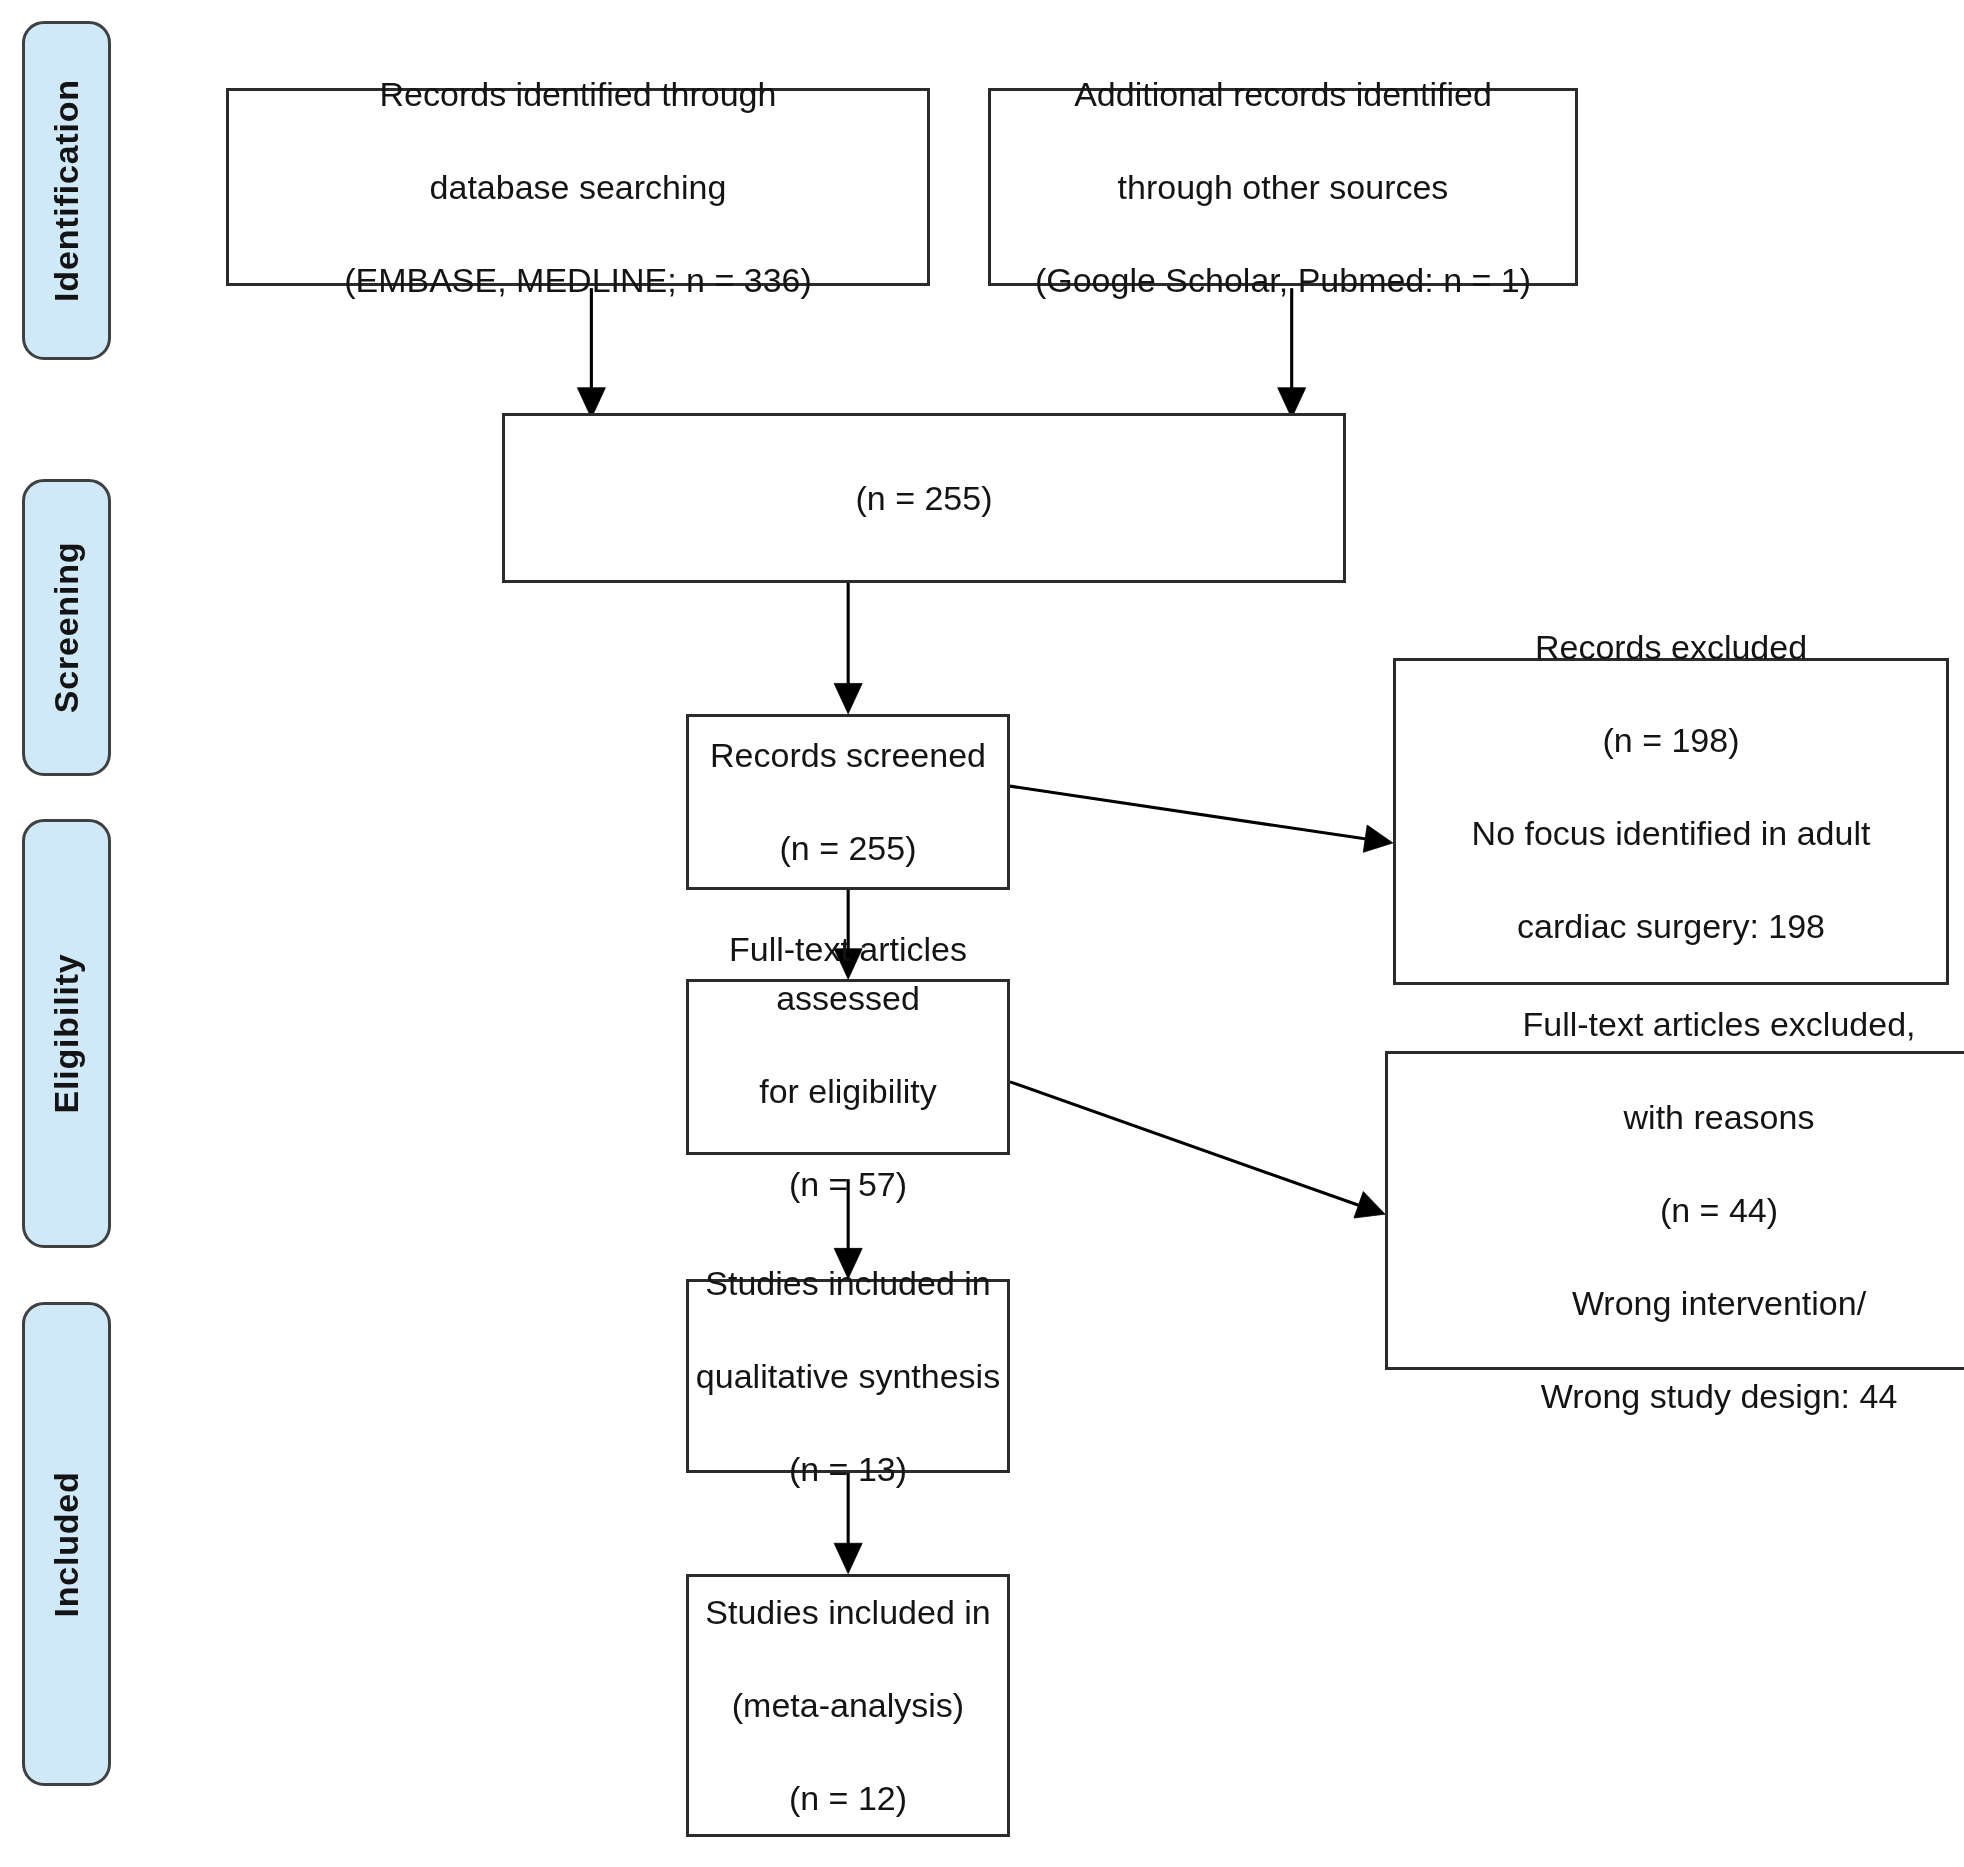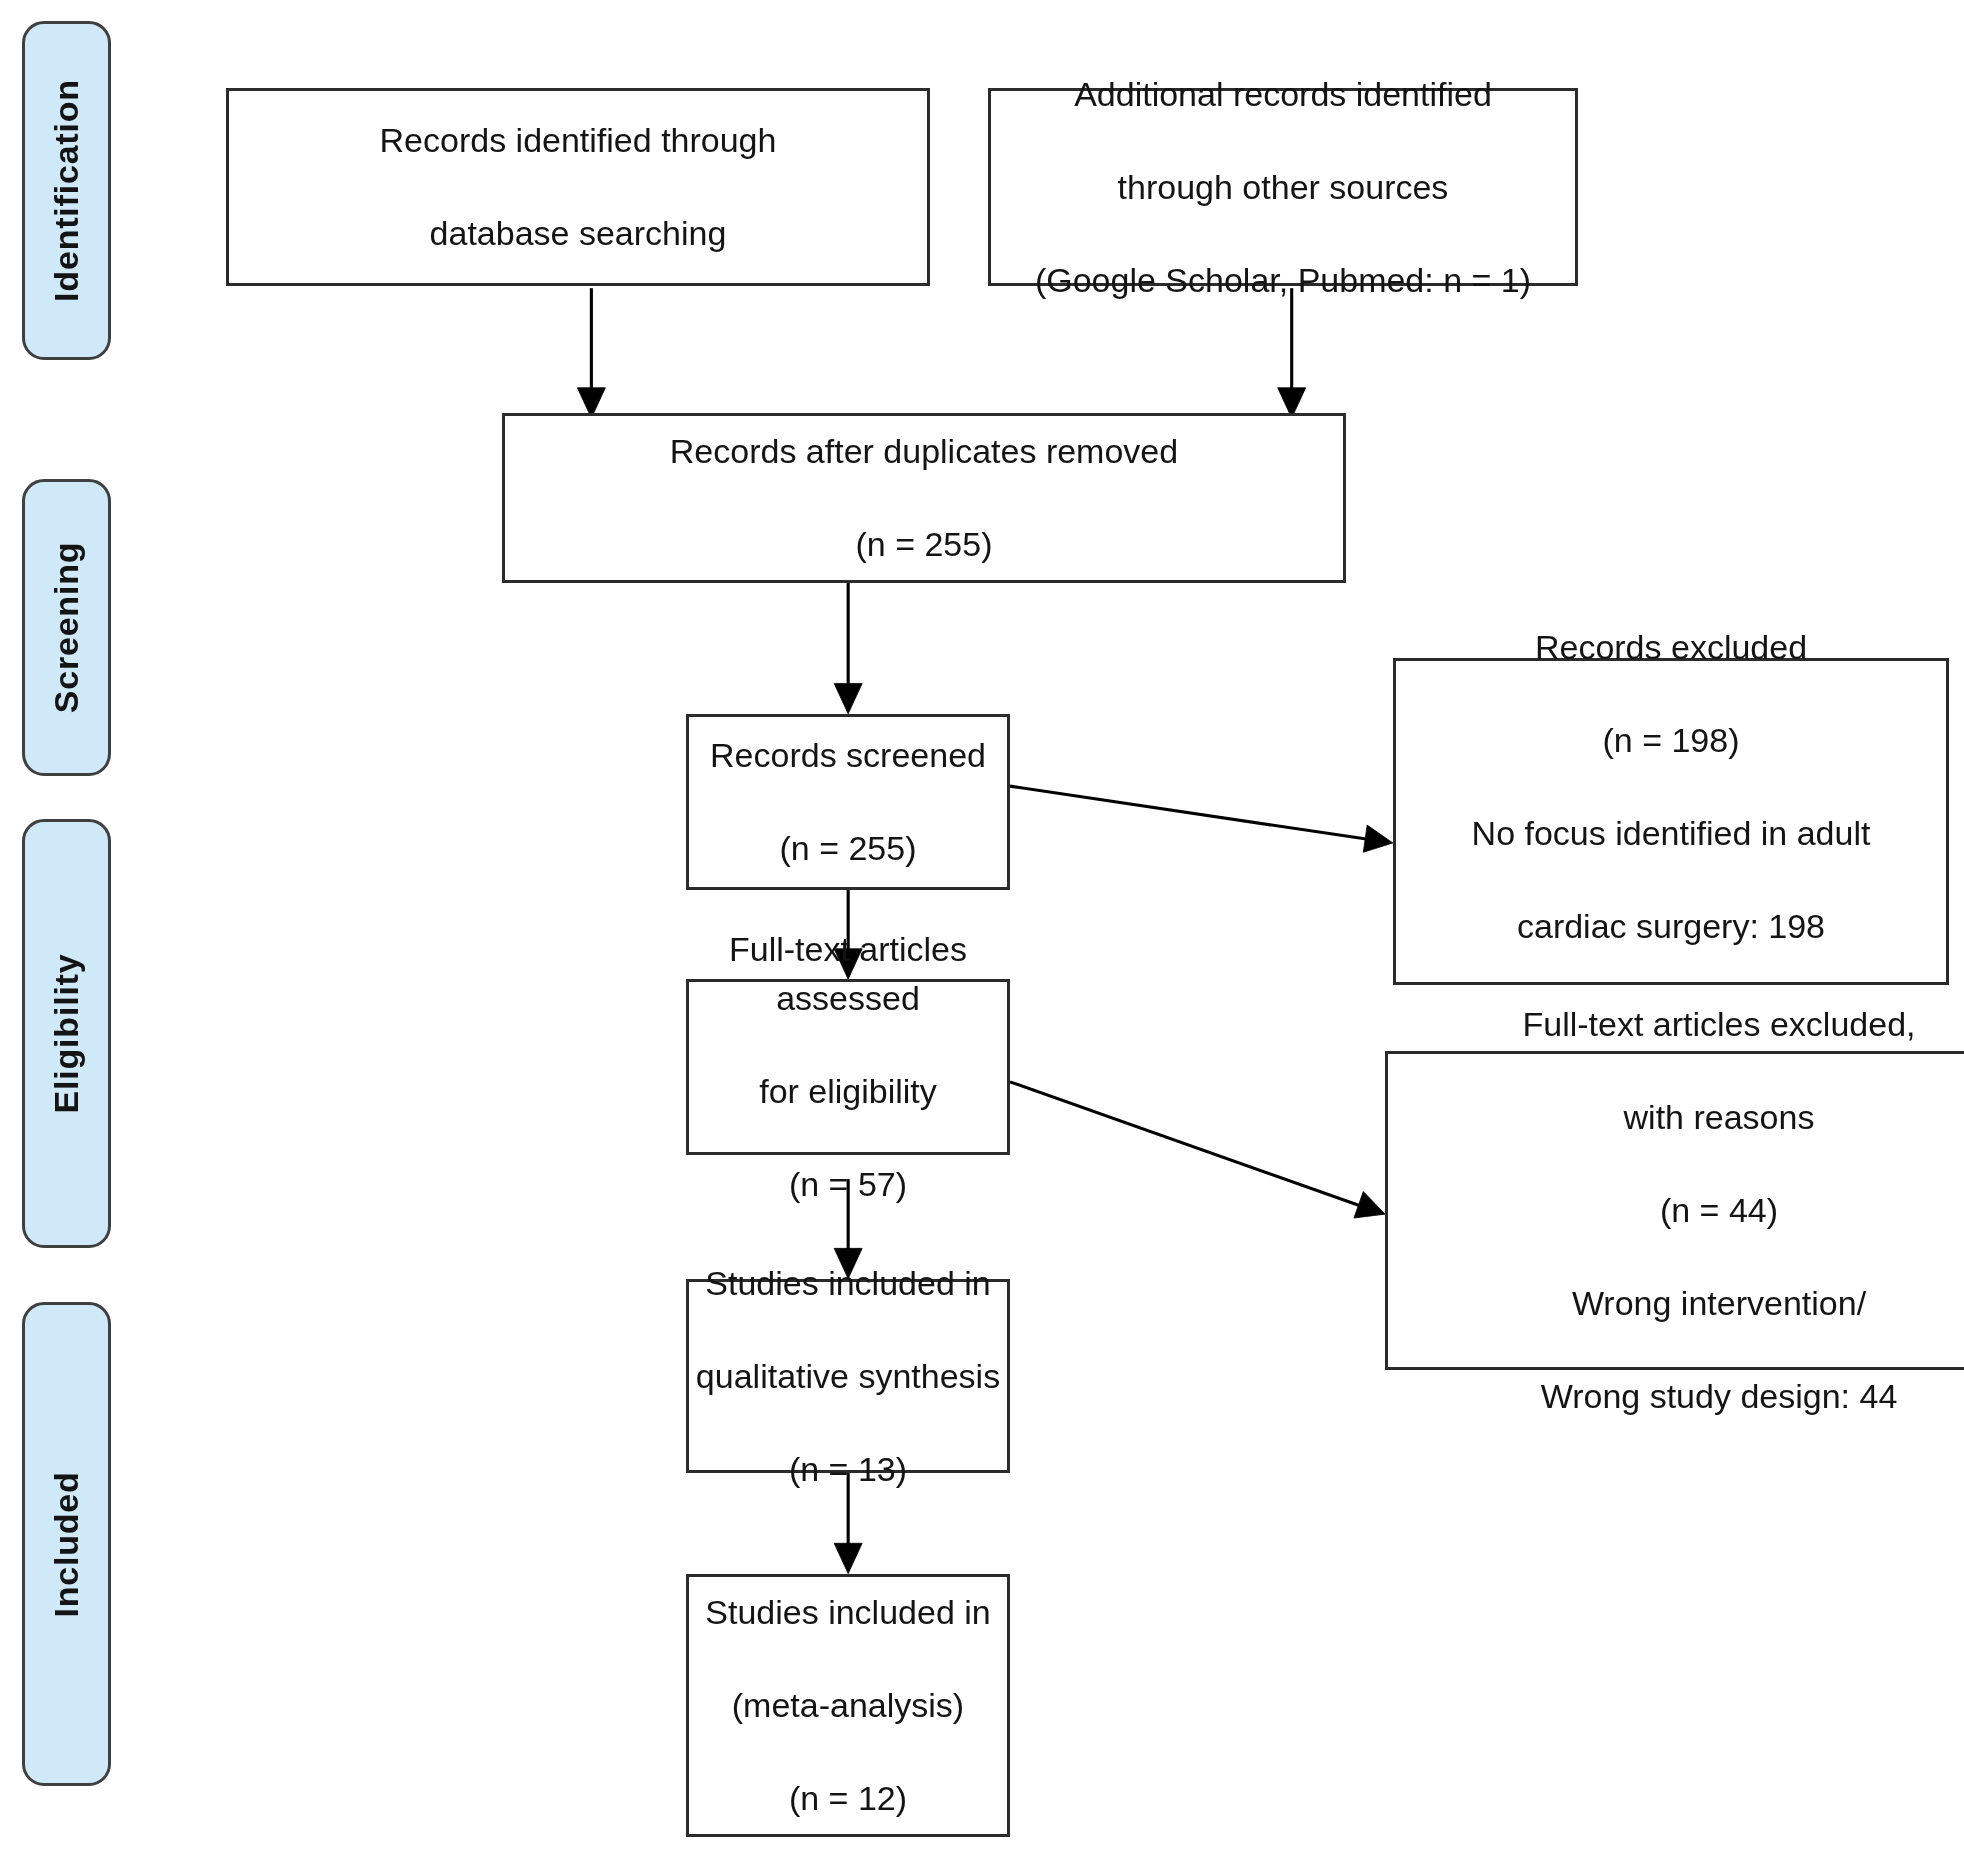--- a/index.html
+++ b/index.html
@@ -88,30 +88,30 @@
     </g>
     <g>
       <line x1="1090" y1="1892" x2="1090" y2="1985"></line>
       <polygon points="1090,2022 1072,1983 1108,1983"></polygon>
     </g>
   </svg>
 
   <div class="node" id="b1">
     <span>Records identified through</span>
     <span>database searching</span>
+    <span>(EMBASE, MEDLINE; n = 336)</span>
   </div>
 
   <div class="node" id="b2">
     <span>Additional records identified</span>
     <span>through other sources</span>
     <span>(Google Scholar, Pubmed: n = 1)</span>
   </div>
 
   <div class="node" id="b3">
-    <span>Records after duplicates removed</span>
     <span>(n = 255)</span>
   </div>
 
   <div class="node" id="b4">
     <span>Records screened</span>
     <span>(n = 255)</span>
   </div>
 
   <div class="node" id="b5">
     <span>Records excluded</span>

